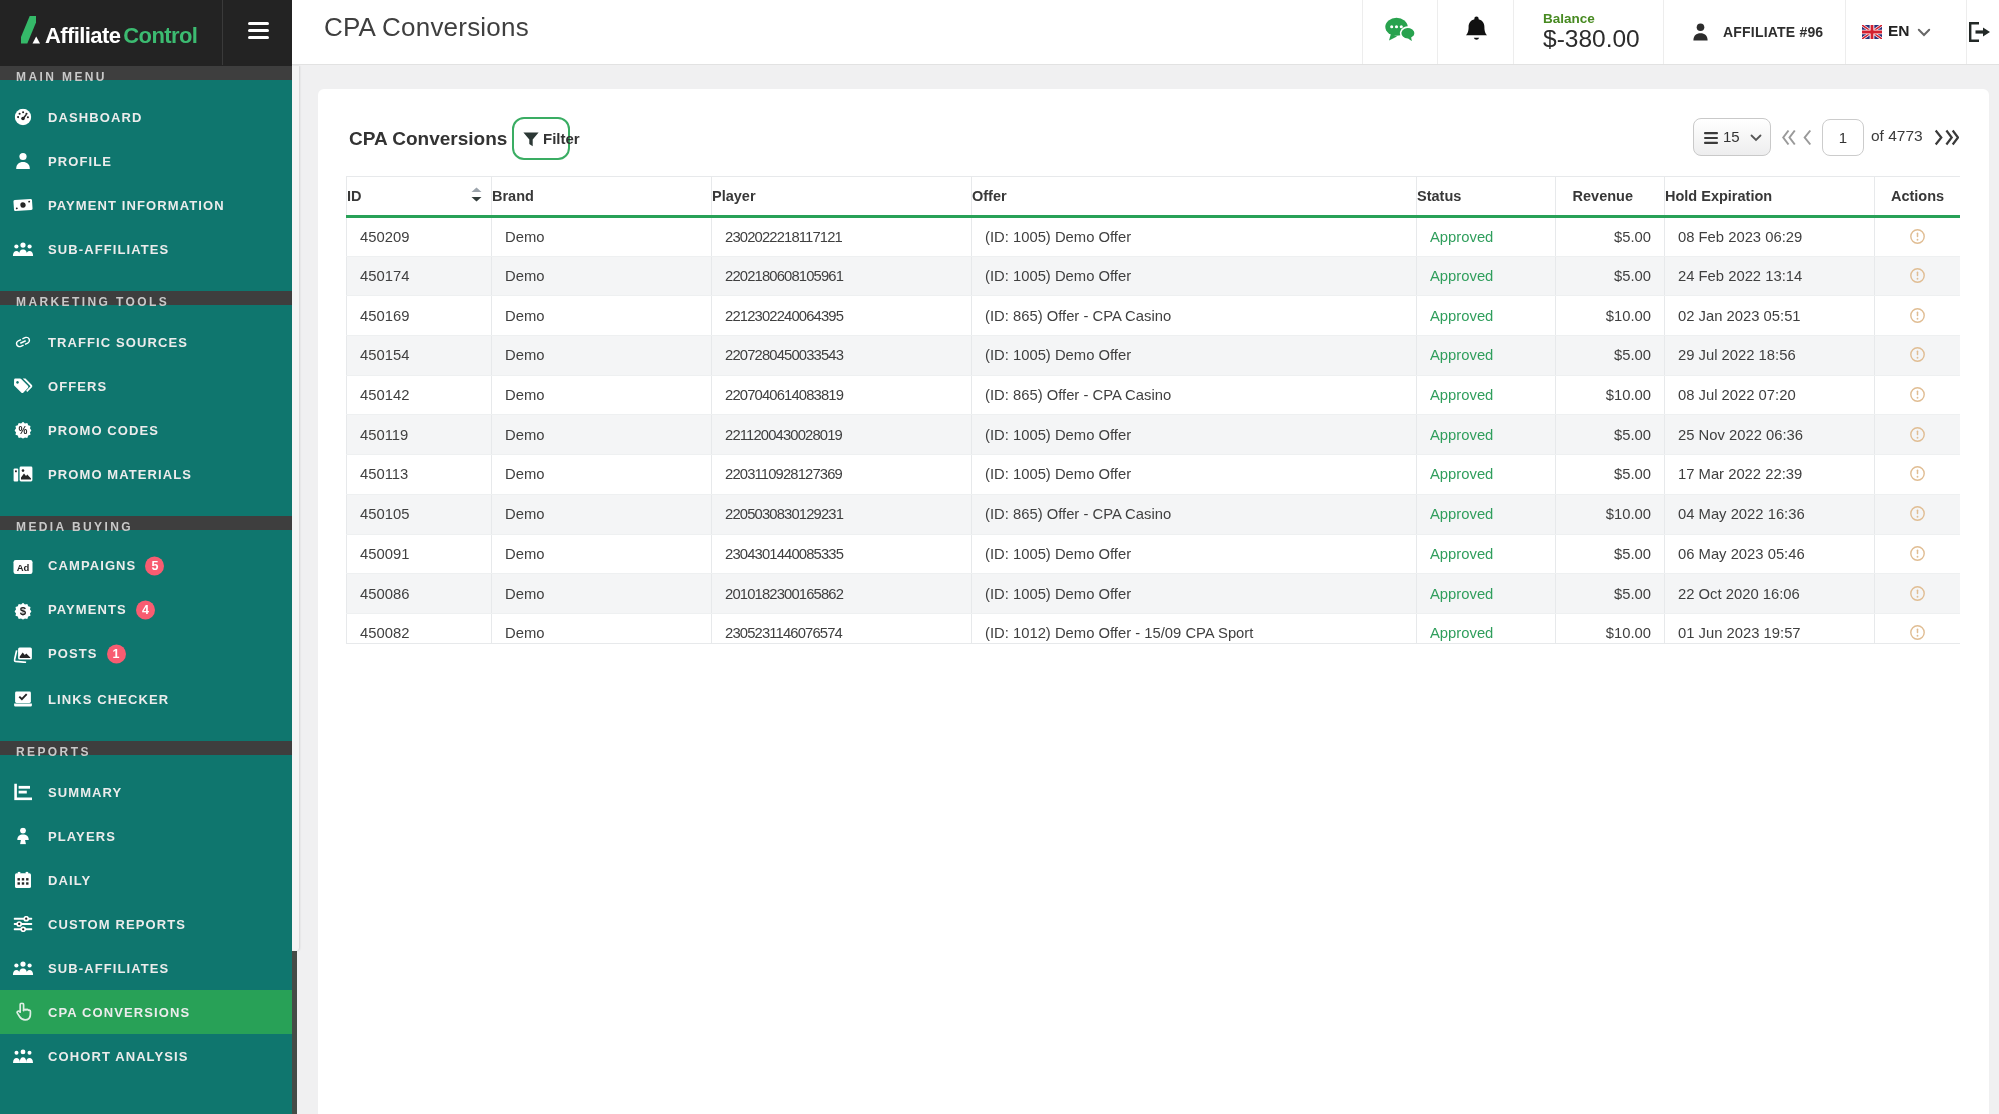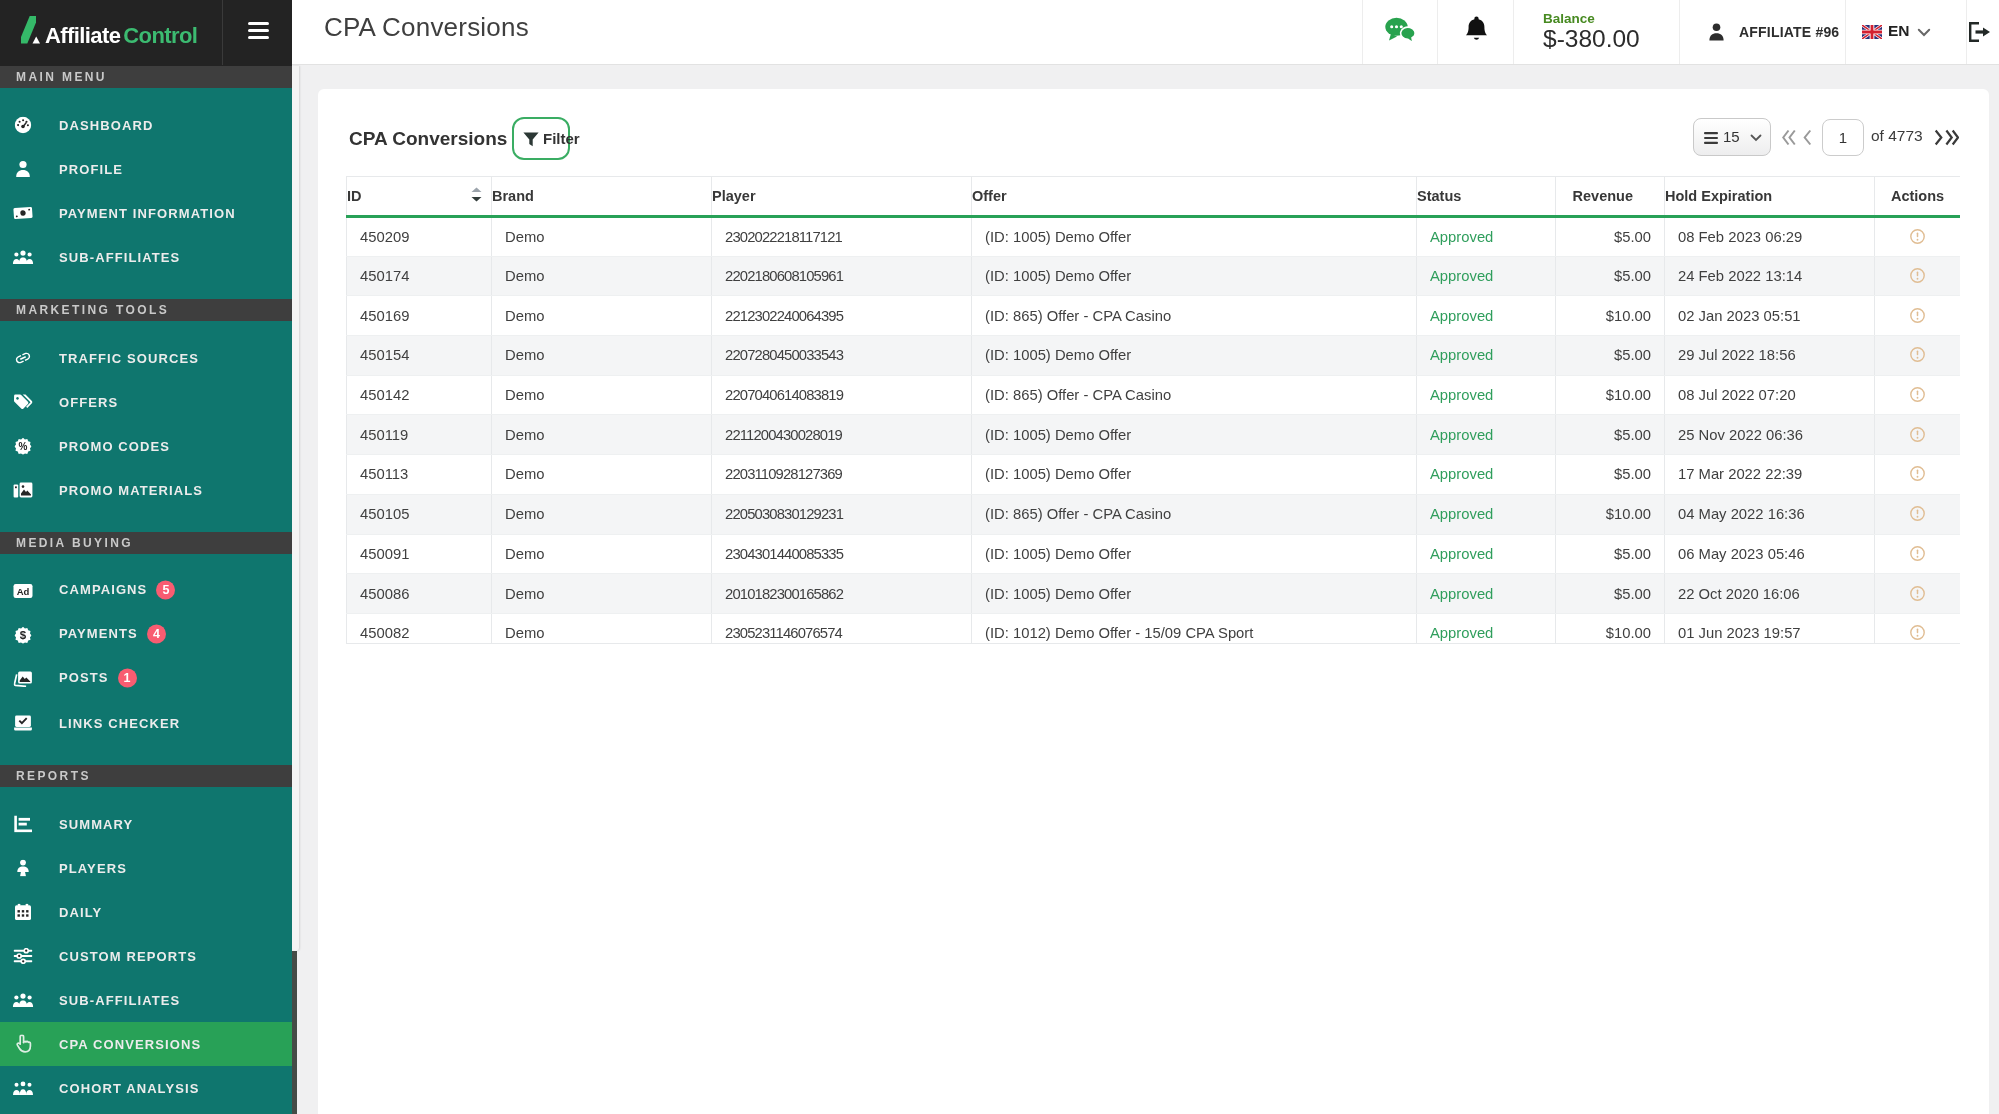--- a/index.html
+++ b/index.html
@@ -9,24 +9,24 @@
 
 #sidebar { position:absolute; left:0; top:0; width:292px; height:1114px; background:#0f766e; z-index:5; }
 #logobar { position:relative; height:66px; background:#232323; }
 #logodiv { position:absolute; left:222px; top:0; width:1px; height:65px; background:#3a3a3a; }
 
 #logotext { position:absolute; left:45px; top:23px; font-size:22px; font-weight:bold; color:#fff; letter-spacing:-0.6px; }
 #logotext .grn { color:#3cbb71; margin-left:3px; }
 #hamb { position:absolute; left:248px; top:22px; width:21px; }
 #hamb div { height:3px; background:#fff; border-radius:2px; margin-bottom:4px; }
 
-.sbar { height:22px; background:#3e3e3e; color:#c9c9c9; font-size:12px; font-weight:bold; letter-spacing:2.4px; line-height:22px; padding-left:16px; }
+.sbar { height:14px; background:#3e3e3e; color:#c9c9c9; font-size:12px; font-weight:bold; letter-spacing:2.4px; line-height:22px; padding-left:16px; }
 .slist { padding:15px 0 20px 0; }
 .sitem { position:relative; height:44px; color:#ececec; }
-.sitem .lbl { position:absolute; left:59px; top:50%; transform:translateY(-50%); font-size:13px; font-weight:bold; letter-spacing:1.1px; white-space:nowrap; }
+.sitem .lbl { position:absolute; left:48px; top:50%; transform:translateY(-50%); font-size:13px; font-weight:bold; letter-spacing:1.1px; white-space:nowrap; }
 .sitem .ico { position:absolute; left:23px; top:50%; transform:translate(-50%,-50%); display:flex; }
 .sitem.active { background:#28a157; }
 .badge { display:inline-block; min-width:19px; height:19px; border-radius:10px; background:#f85c71; color:#fff; font-size:12.5px; font-weight:bold; text-align:center; line-height:19px; letter-spacing:0; vertical-align:middle; margin-left:9px; position:relative; top:-1px; }
 
 
 #sb-thumb { position:absolute; left:292px; top:66px; width:7px; height:885px; background:#f4f4f4; z-index:6; border-radius:0 0 4px 4px; box-shadow:1px 0 2px rgba(0,0,0,0.12); }
 #sb-track { position:absolute; left:292px; top:951px; width:5px; height:163px; background:#454c47; z-index:6; }
 
 
 #topbar { position:absolute; left:292px; top:0; right:0; height:65px; background:#fff; border-bottom:1px solid #e2e2e2; z-index:4; }
@@ -346,21 +346,21 @@
   <div class="tcell" style="left:1145px; width:76px;">
       <svg width="25" height="27" viewBox="0 0 25 27" style="position:absolute;left:26px;top:16px;">
         <path d="M12.5 0.4 c1.3 0 2.1 0.9 2.1 2.1 v0.7 c3.6 0.9 5.8 3.8 5.8 7.7 c0 4.7 1.1 6.8 2.7 8.4 H1.9 c1.6-1.6 2.7-3.7 2.7-8.4 c0-3.9 2.2-6.8 5.8-7.7 V2.5 c0-1.2 0.8-2.1 2.1-2.1 Z" fill="#111"></path>
         <path d="M9.8 21.8 a2.9 2.9 0 0 0 5.4 0 Z" fill="#111"></path>
       </svg>
     </div>
   <div class="tcell" id="balcell" style="left:1221px; width:150px;">
     <span class="blabel">Balance</span>
       <span class="bval">$-380.00</span>
   </div>
-  <div class="tcell" id="affcell" style="left:1371px; width:182px;margin-left:16px;">
+  <div class="tcell" id="affcell" style="left:1371px; width:182px;">
     <svg width="17" height="18" viewBox="0 0 17 18" style="position:absolute;left:28px;top:23px;">
         <circle cx="8.5" cy="4.2" r="3.8" fill="#2d2d2d"></circle>
         <path d="M1.4 17.5 C1.4 12.6 4.3 10.2 8.5 10.2 C12.7 10.2 15.6 12.6 15.6 17.5 Z" fill="#2d2d2d"></path>
       </svg>
       <span class="afftext">AFFILIATE #96</span>
   </div>
   <div class="tcell" id="langcell" style="left:1553px; width:121px;">
     <svg width="20" height="14" viewBox="0 0 60 42" style="position:absolute;left:16px;top:25px;">
         <rect width="60" height="42" fill="#2b2f77"></rect>
         <path d="M0 0 L60 42 M60 0 L0 42" stroke="#fff" stroke-width="9"></path>

